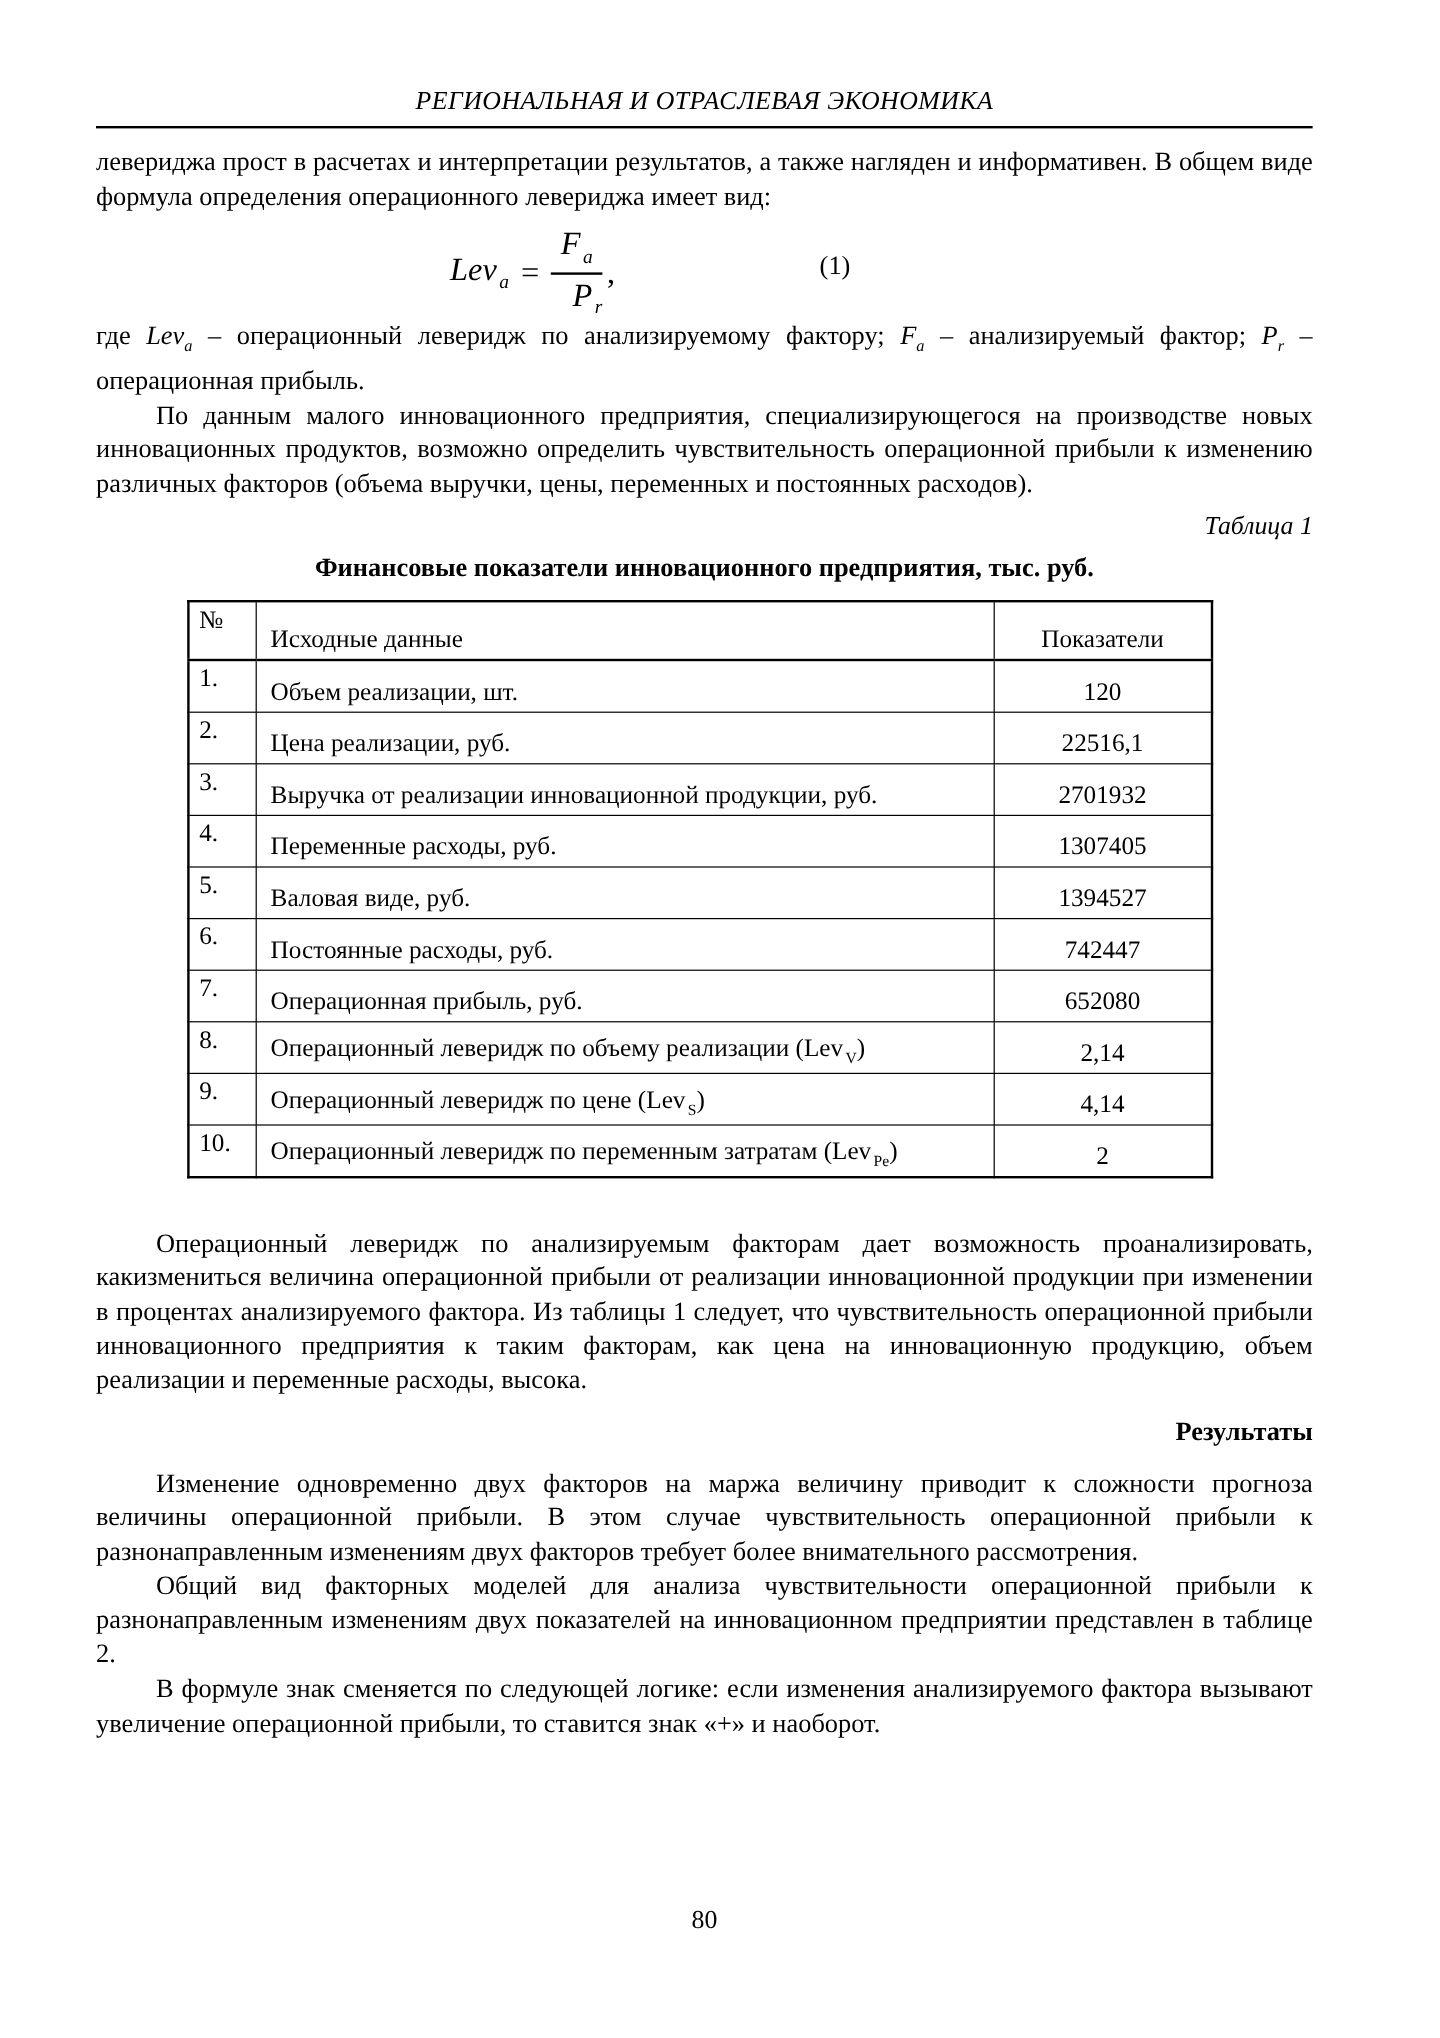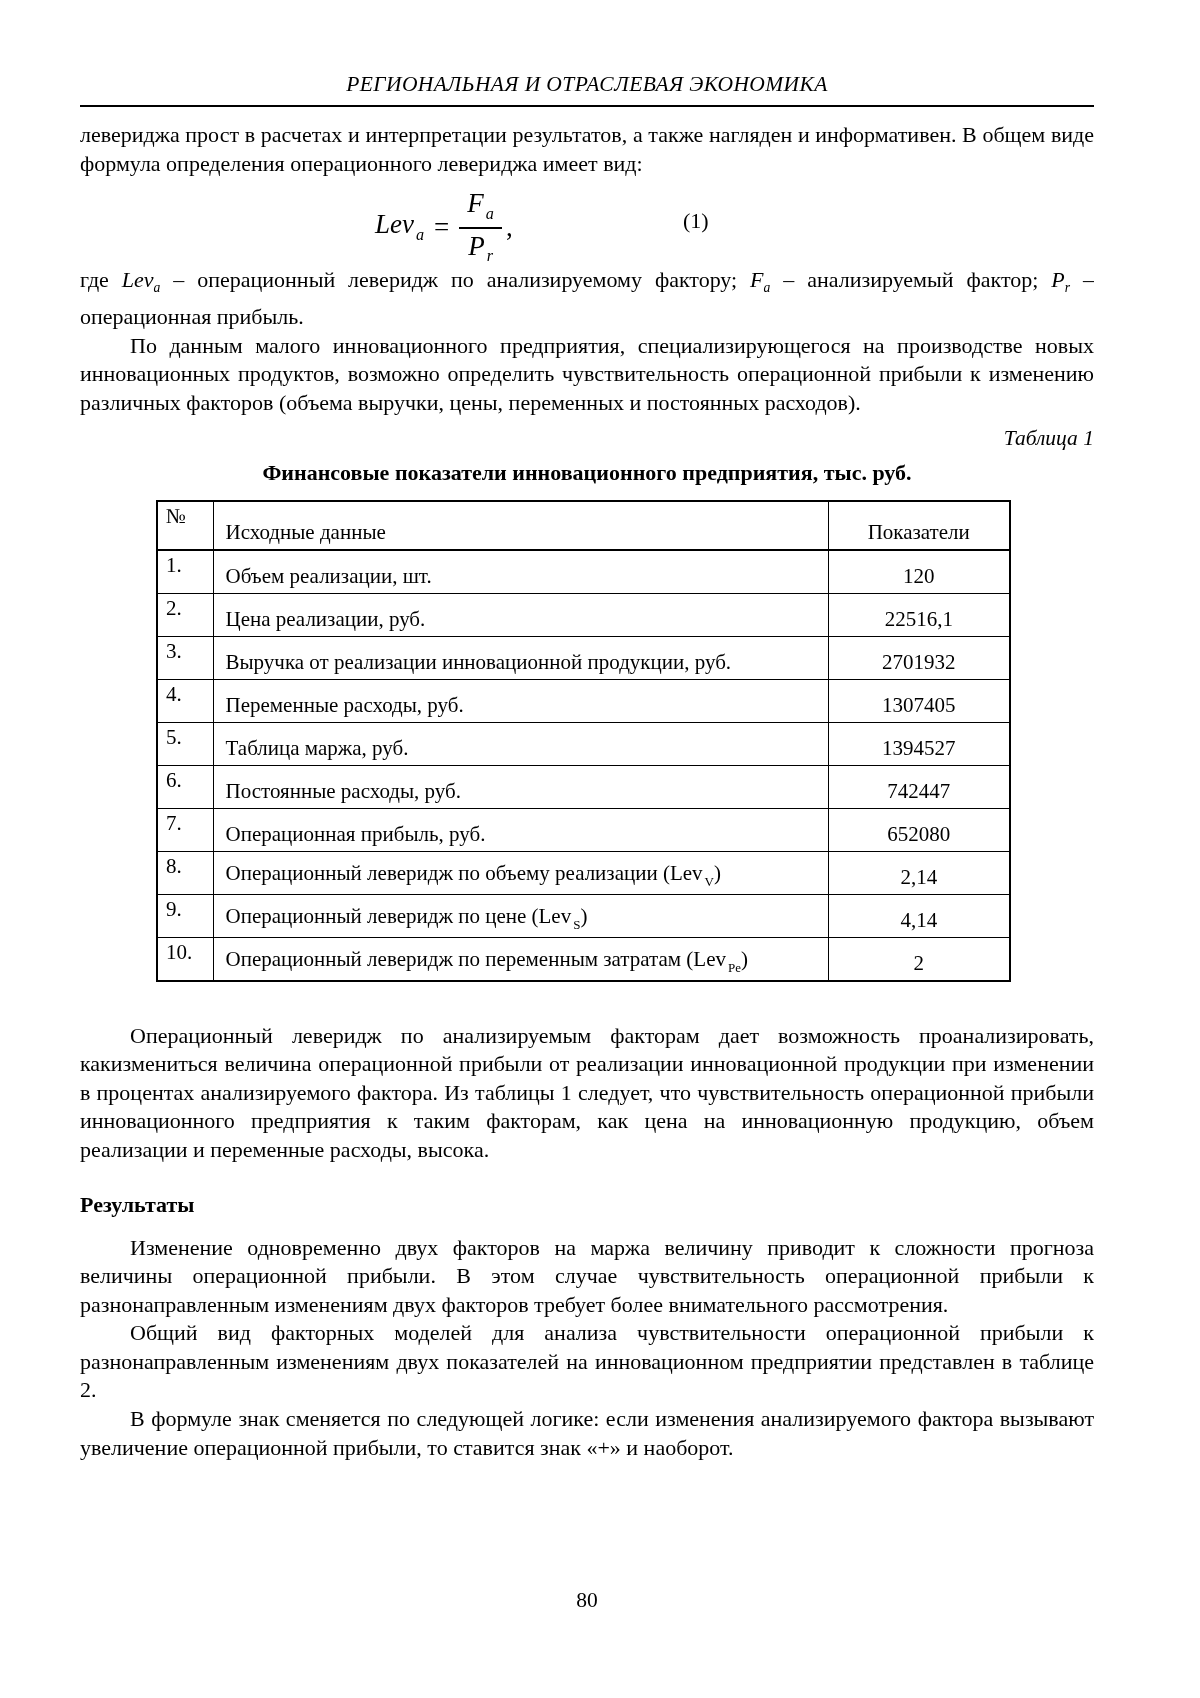--- a/index.html
+++ b/index.html
@@ -29,21 +29,21 @@
 
   
   .formula-row{position:relative;height:78px;margin:6px 0 4px;}
   .formula{
     position:absolute;left:295px;top:4px;
     display:flex;align-items:center;
     font-size:27px;font-style:italic;
   }
   .formula sub{font-size:0.6em;font-style:italic;margin-left:2px;}
   .f-eq{margin:0 10px;font-style:normal;}
-  .frac{display:inline-flex;flex-direction:column;align-items:center;}
+  .frac{display:inline-flex;flex-direction:column;align-items:flex-end;}
   .frac-num{border-bottom:2px solid #000;padding:0 8px 3px;}
   .frac-den{padding-top:2px;}
   .f-comma{font-style:normal;margin-left:4px;align-self:center;}
   .eq-number{position:absolute;left:603px;top:24px;font-size:22px;}
 
   .mvar{font-style:italic;}
   .where-paragraph sub{font-size:0.62em;font-style:italic;}
 
   
   .table-caption{
@@ -68,22 +68,22 @@
   }
   table.fin thead td{border-bottom:2px solid #000;height:41px;}
   table.fin tbody td{height:36px;}
   .c-num{vertical-align:top;text-align:left;padding:2px 4px 2px 8px;}
   .c-label{vertical-align:bottom;text-align:left;padding:2px 8px 4px 12px;white-space:nowrap;}
   .c-value{vertical-align:bottom;text-align:center;padding:2px 6px 4px;}
   .c-label sub{font-size:0.62em;margin-left:2px;}
 
   .paragraph-leverage{margin-top:40px;}
   .results-heading{
-    text-align:left;font-weight:bold;font-size:22px;
-    margin:26px 0 15px;line-height:28px;
+    text-align:right;font-weight:bold;font-size:22px;
+    margin:14px 0 15px;line-height:28px;
   }
 
   .page-number{
     position:absolute;top:1588px;left:80px;width:1014px;
     text-align:center;font-size:21.5px;
   }
 </style>
 </head>
 <body>
 
@@ -144,21 +144,21 @@
             <td class="c-label">Выручка от реализации инновационной продукции, руб.</td>
             <td class="c-value">2701932</td>
           </tr>
           <tr>
             <td class="c-num">4.</td>
             <td class="c-label">Переменные расходы, руб.</td>
             <td class="c-value">1307405</td>
           </tr>
           <tr>
             <td class="c-num">5.</td>
-            <td class="c-label">Таблица маржа, руб.</td>
+            <td class="c-label">Валовая виде, руб.</td>
             <td class="c-value">1394527</td>
           </tr>
           <tr>
             <td class="c-num">6.</td>
             <td class="c-label">Постоянные расходы, руб.</td>
             <td class="c-value">742447</td>
           </tr>
           <tr>
             <td class="c-num">7.</td>
             <td class="c-label">Операционная прибыль, руб.</td>

